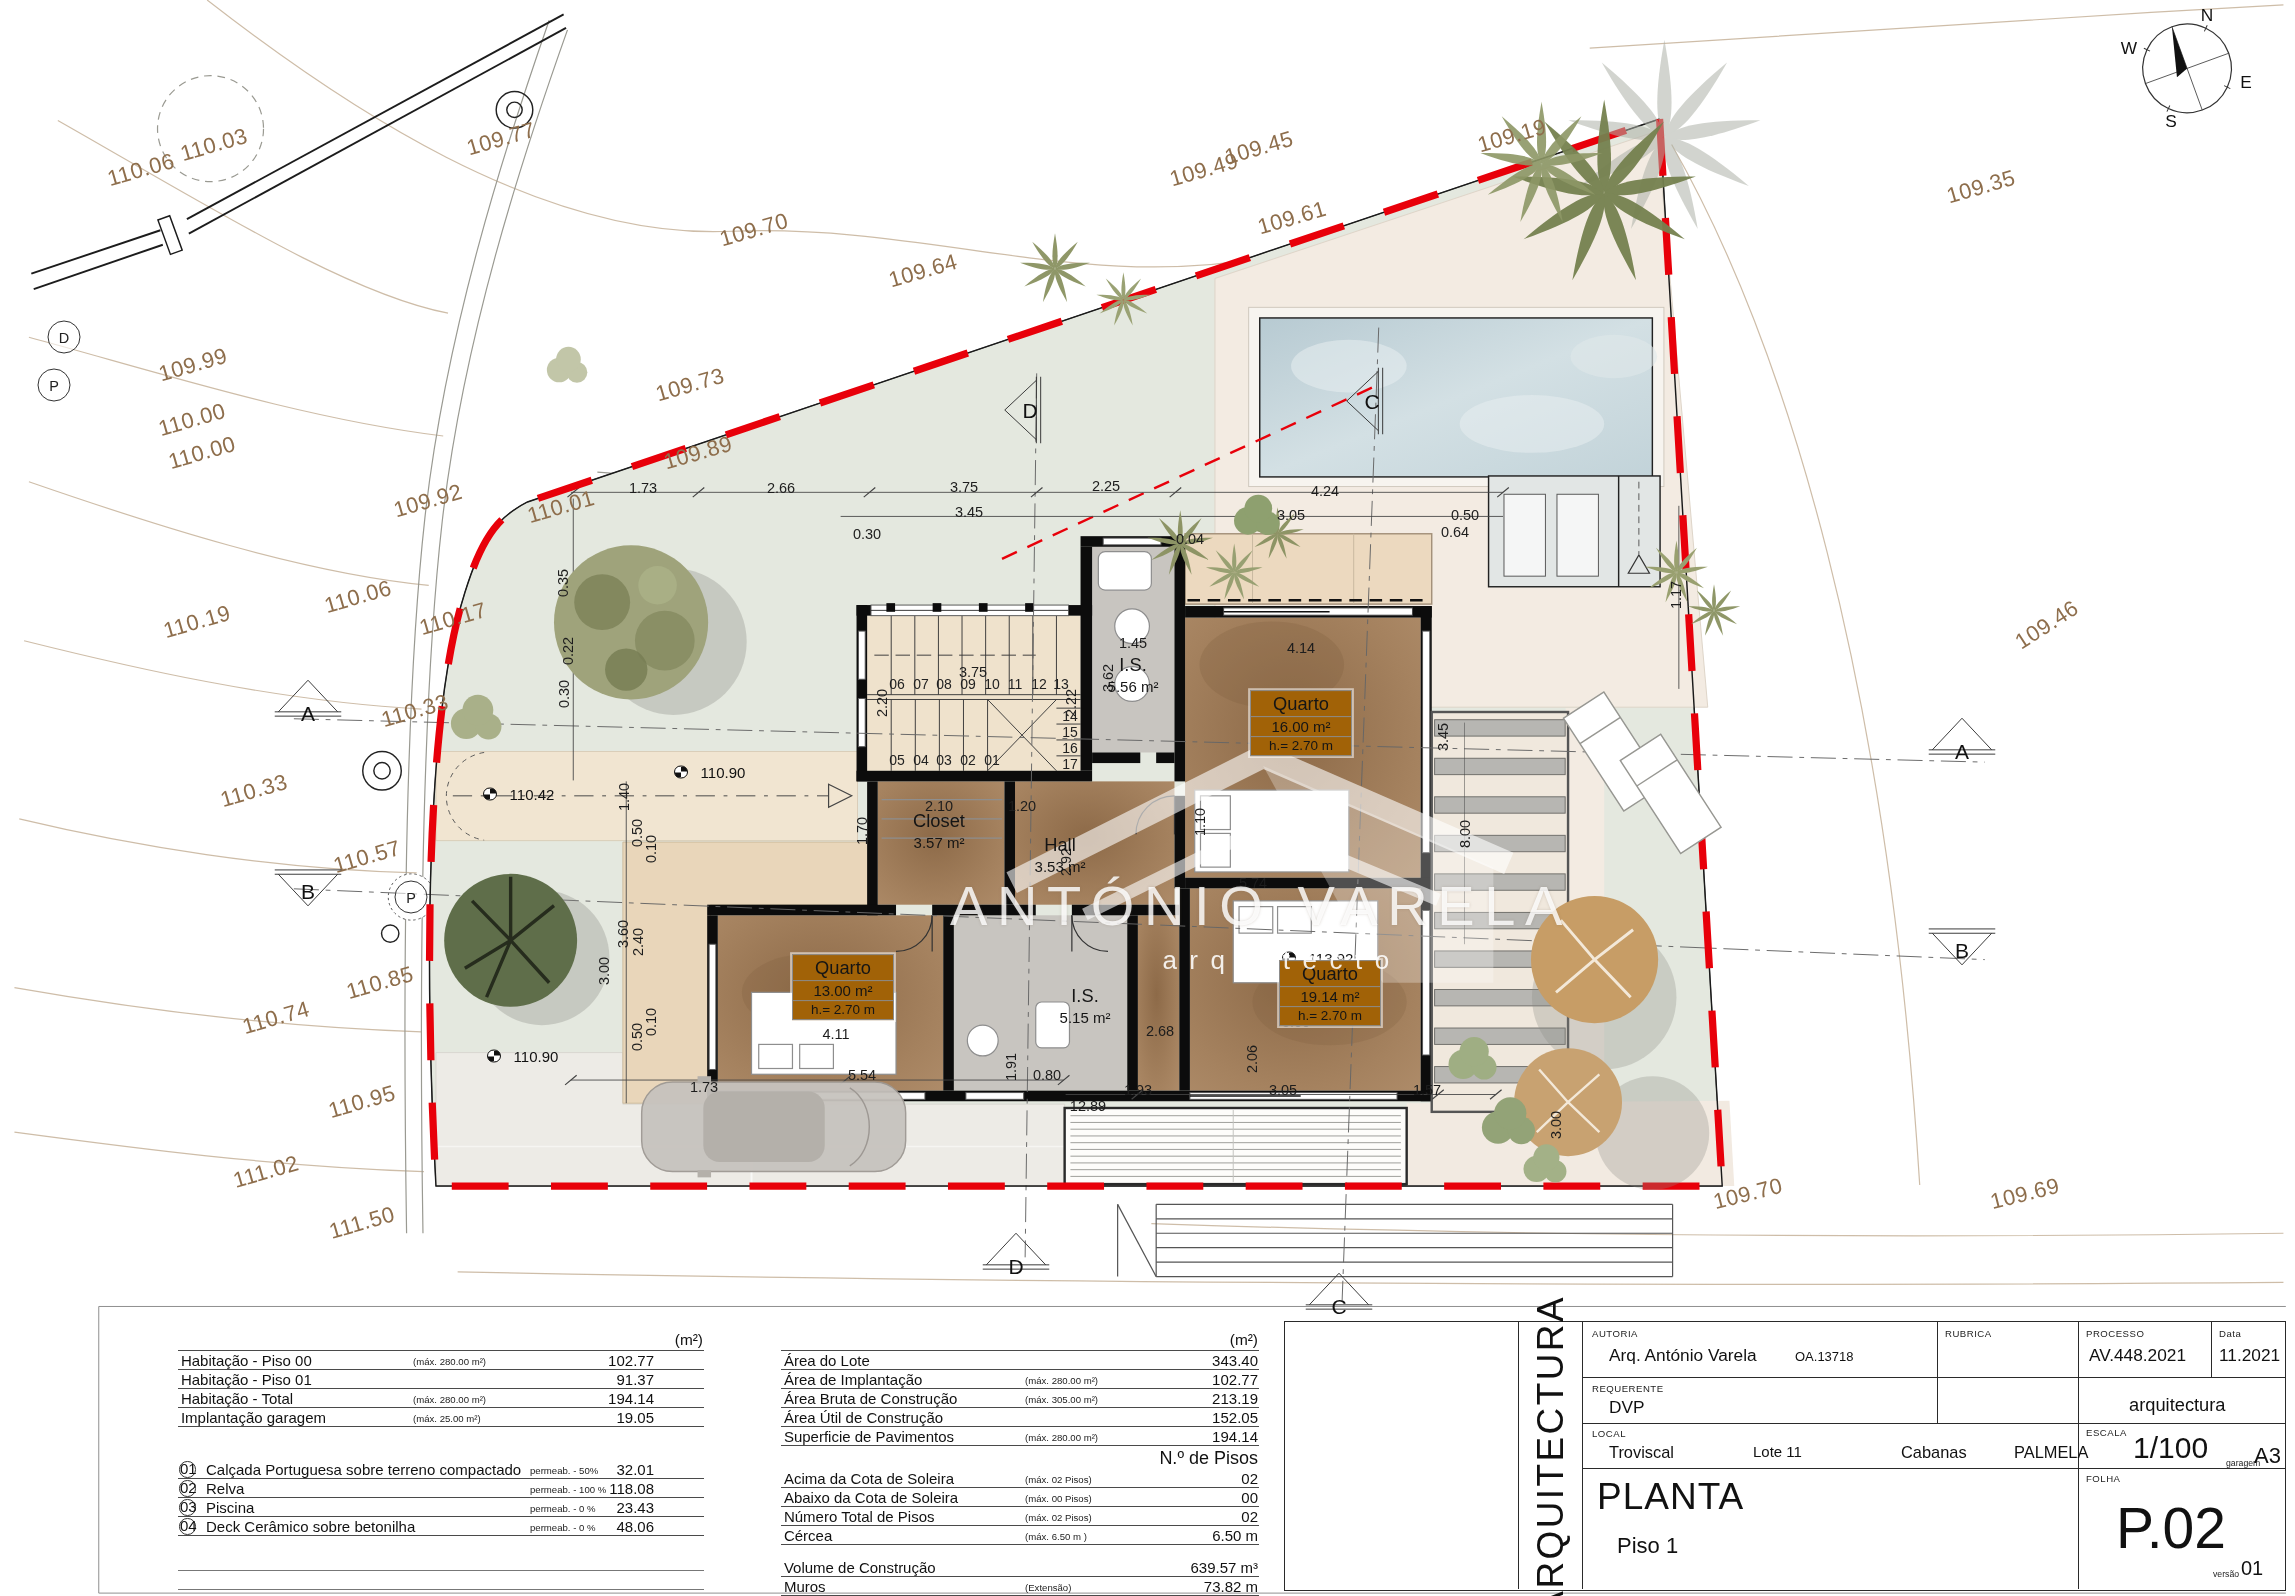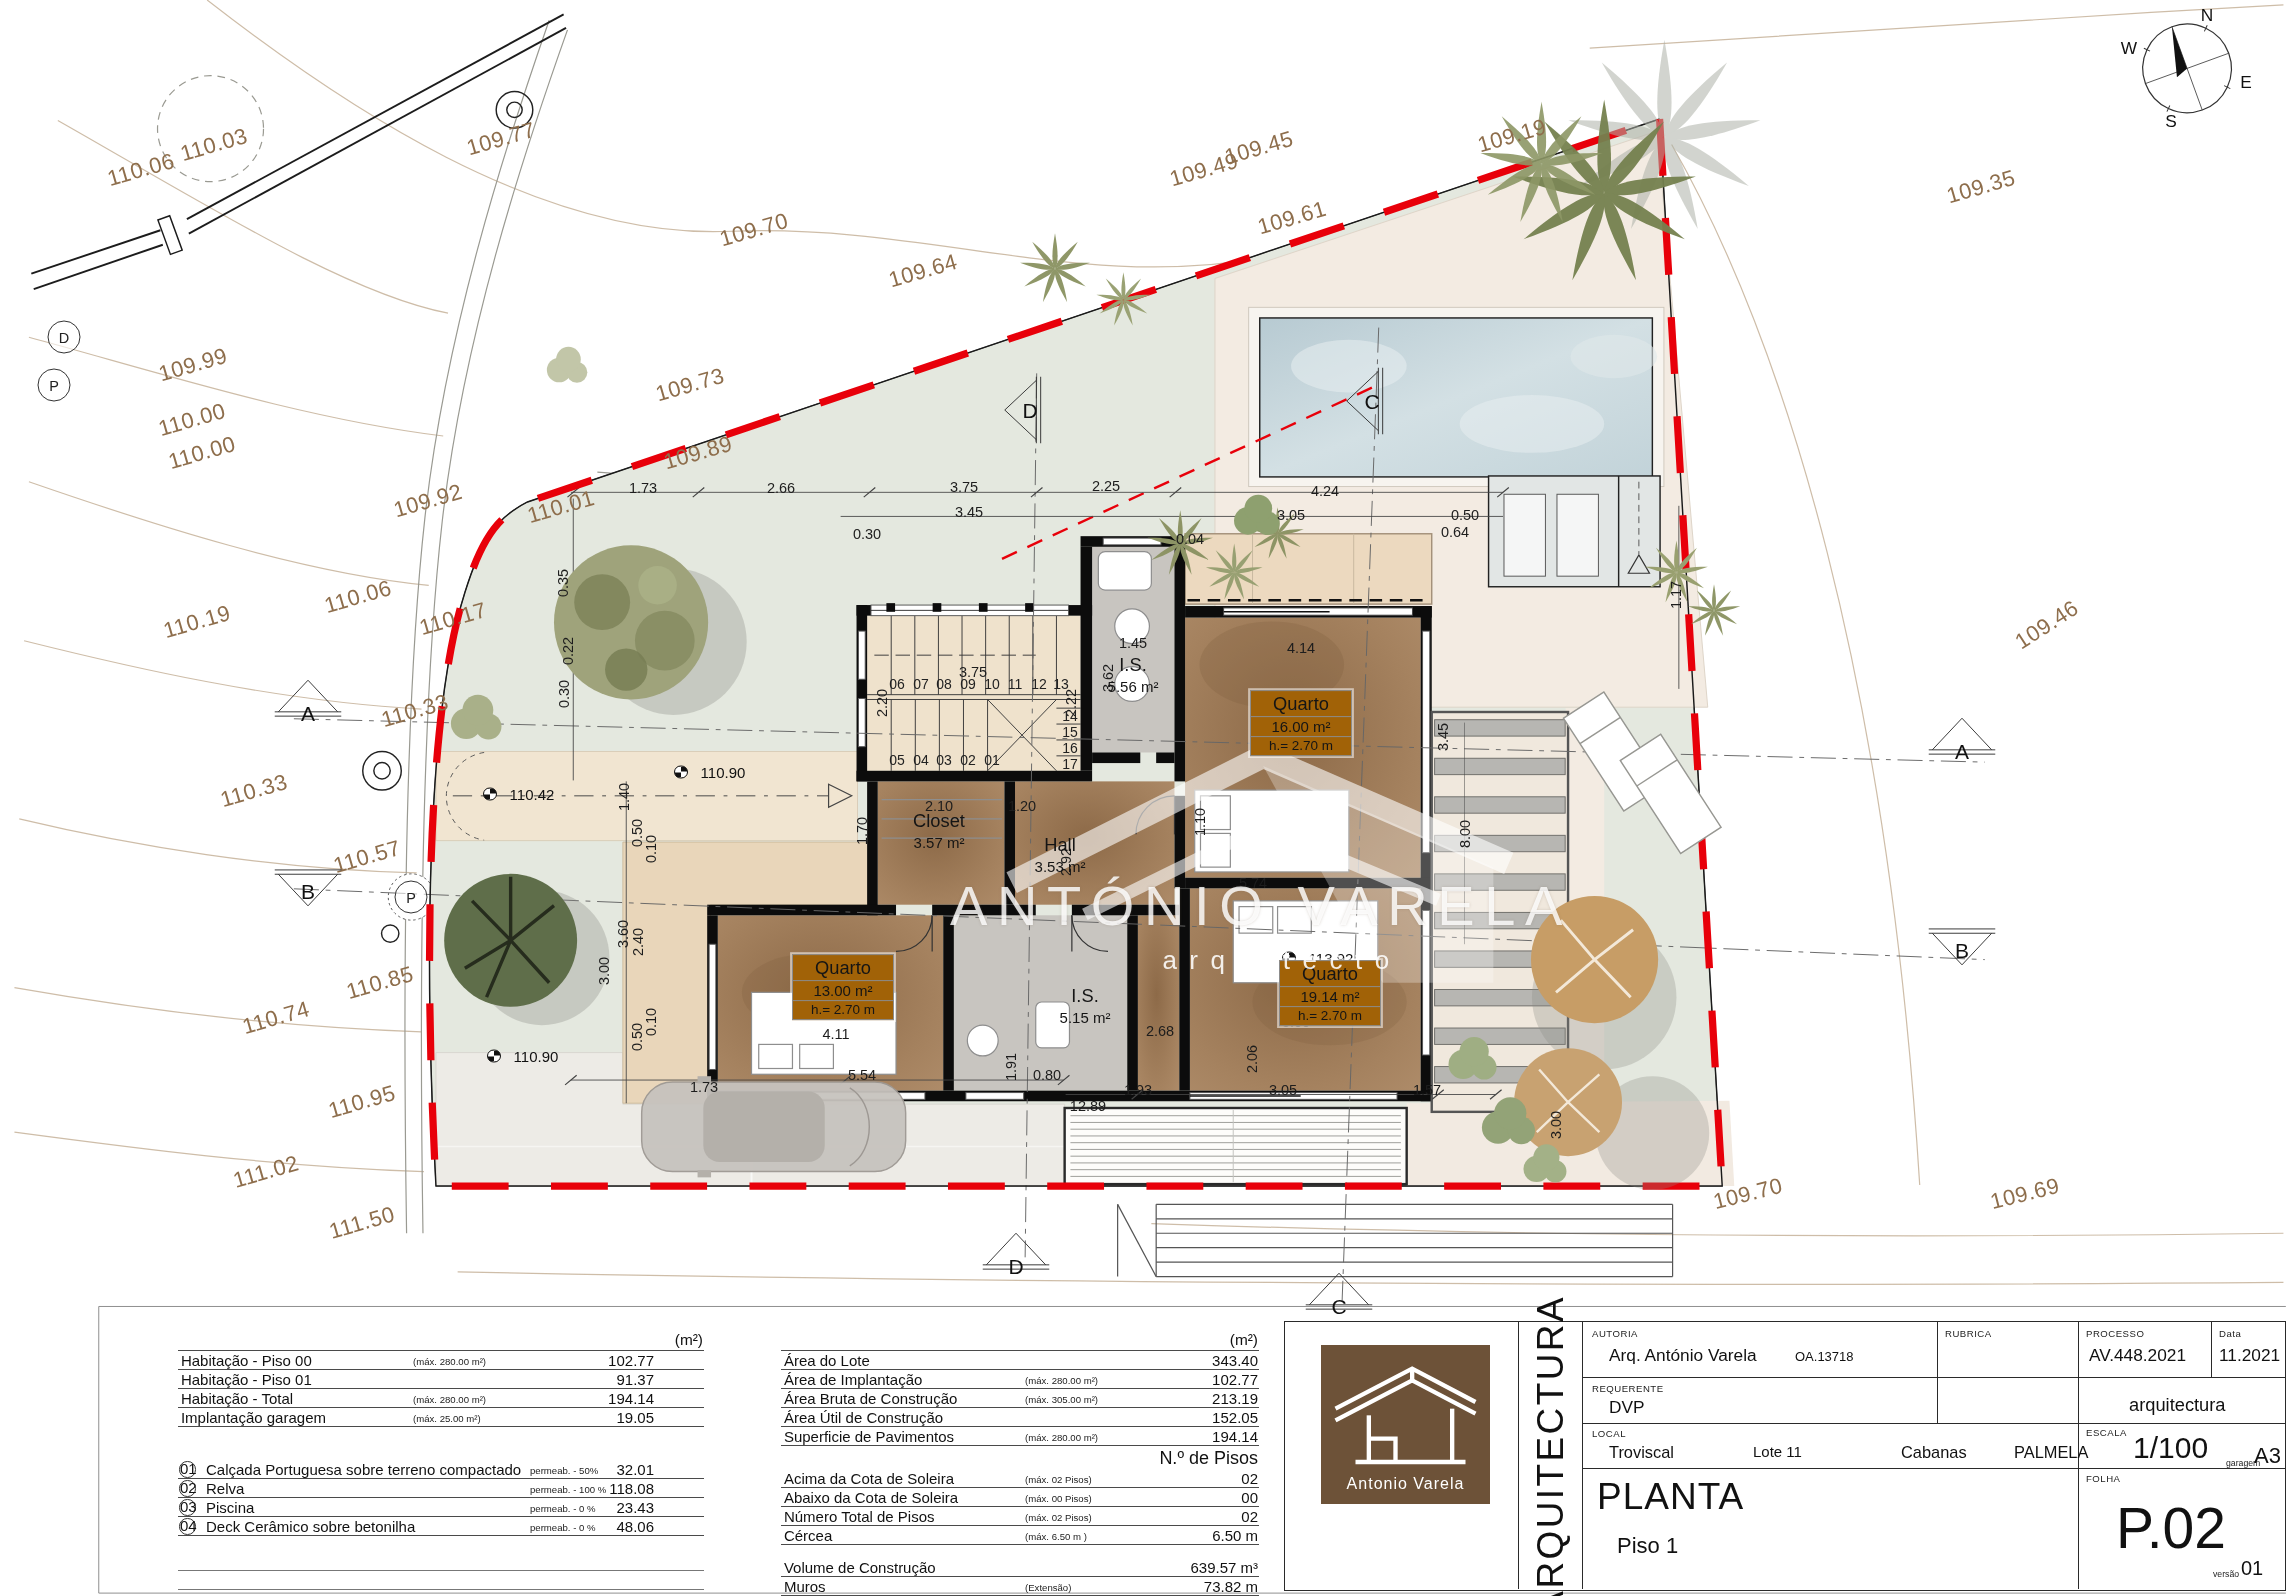--- a/index.html
+++ b/index.html
@@ -803,34 +803,20 @@
 <div class="tb">
   <div class="vl" style="left:233px;top:0;width:1px;height:267px;"></div>
   <div class="vl" style="left:297px;top:0;width:1px;height:267px;"></div>
   <div class="vl" style="left:652px;top:0;width:1px;height:101px;"></div>
   <div class="vl" style="left:793px;top:0;width:1px;height:267px;"></div>
   <div class="vl" style="left:926px;top:0;width:1px;height:55px;"></div>
   <div class="hl" style="left:297px;top:55px;width:703px;height:1px;"></div>
   <div class="hl" style="left:297px;top:101px;width:703px;height:1px;"></div>
   <div class="hl" style="left:297px;top:146px;width:703px;height:1px;"></div>
 
-  <div class="logo">
-    <svg width="169" height="120" viewBox="0 0 100 72" style="position:absolute;left:0;top:6.7px;">
-      <g stroke="#fff" stroke-width="2.6" fill="none">
-        <path d="M8,34 L54,10 L92,30"></path>
-        <path d="M8,41 L54,17 L92,37"></path>
-        <path d="M28,38 L28,66"></path>
-            <path d="M78,34 L78,66"></path>
-        <path d="M20,66 L86,66"></path>
-            <path d="M54,17 L54,10"></path>
-        <path d="M28,52 L44,52 L44,66"></path>
-      </g>
-    </svg>
-    <span class="logo-name">Antonio Varela</span>
-  </div>
 
   <div class="arqv">
     <span>ARQUITECTURA</span>
   </div>
 
   <div class="tb-lab" style="left:307px;top:5.8px;">AUTORIA</div>
   <div class="tb-val" style="left:324px;top:23px;">Arq. António Varela</div>
   <div class="tb-small" style="left:510px;top:27px;">OA.13718</div>
   <div class="tb-lab" style="left:660px;top:5.8px;">RUBRICA</div>
   <div class="tb-lab" style="left:801px;top:5.8px;">PROCESSO</div>

